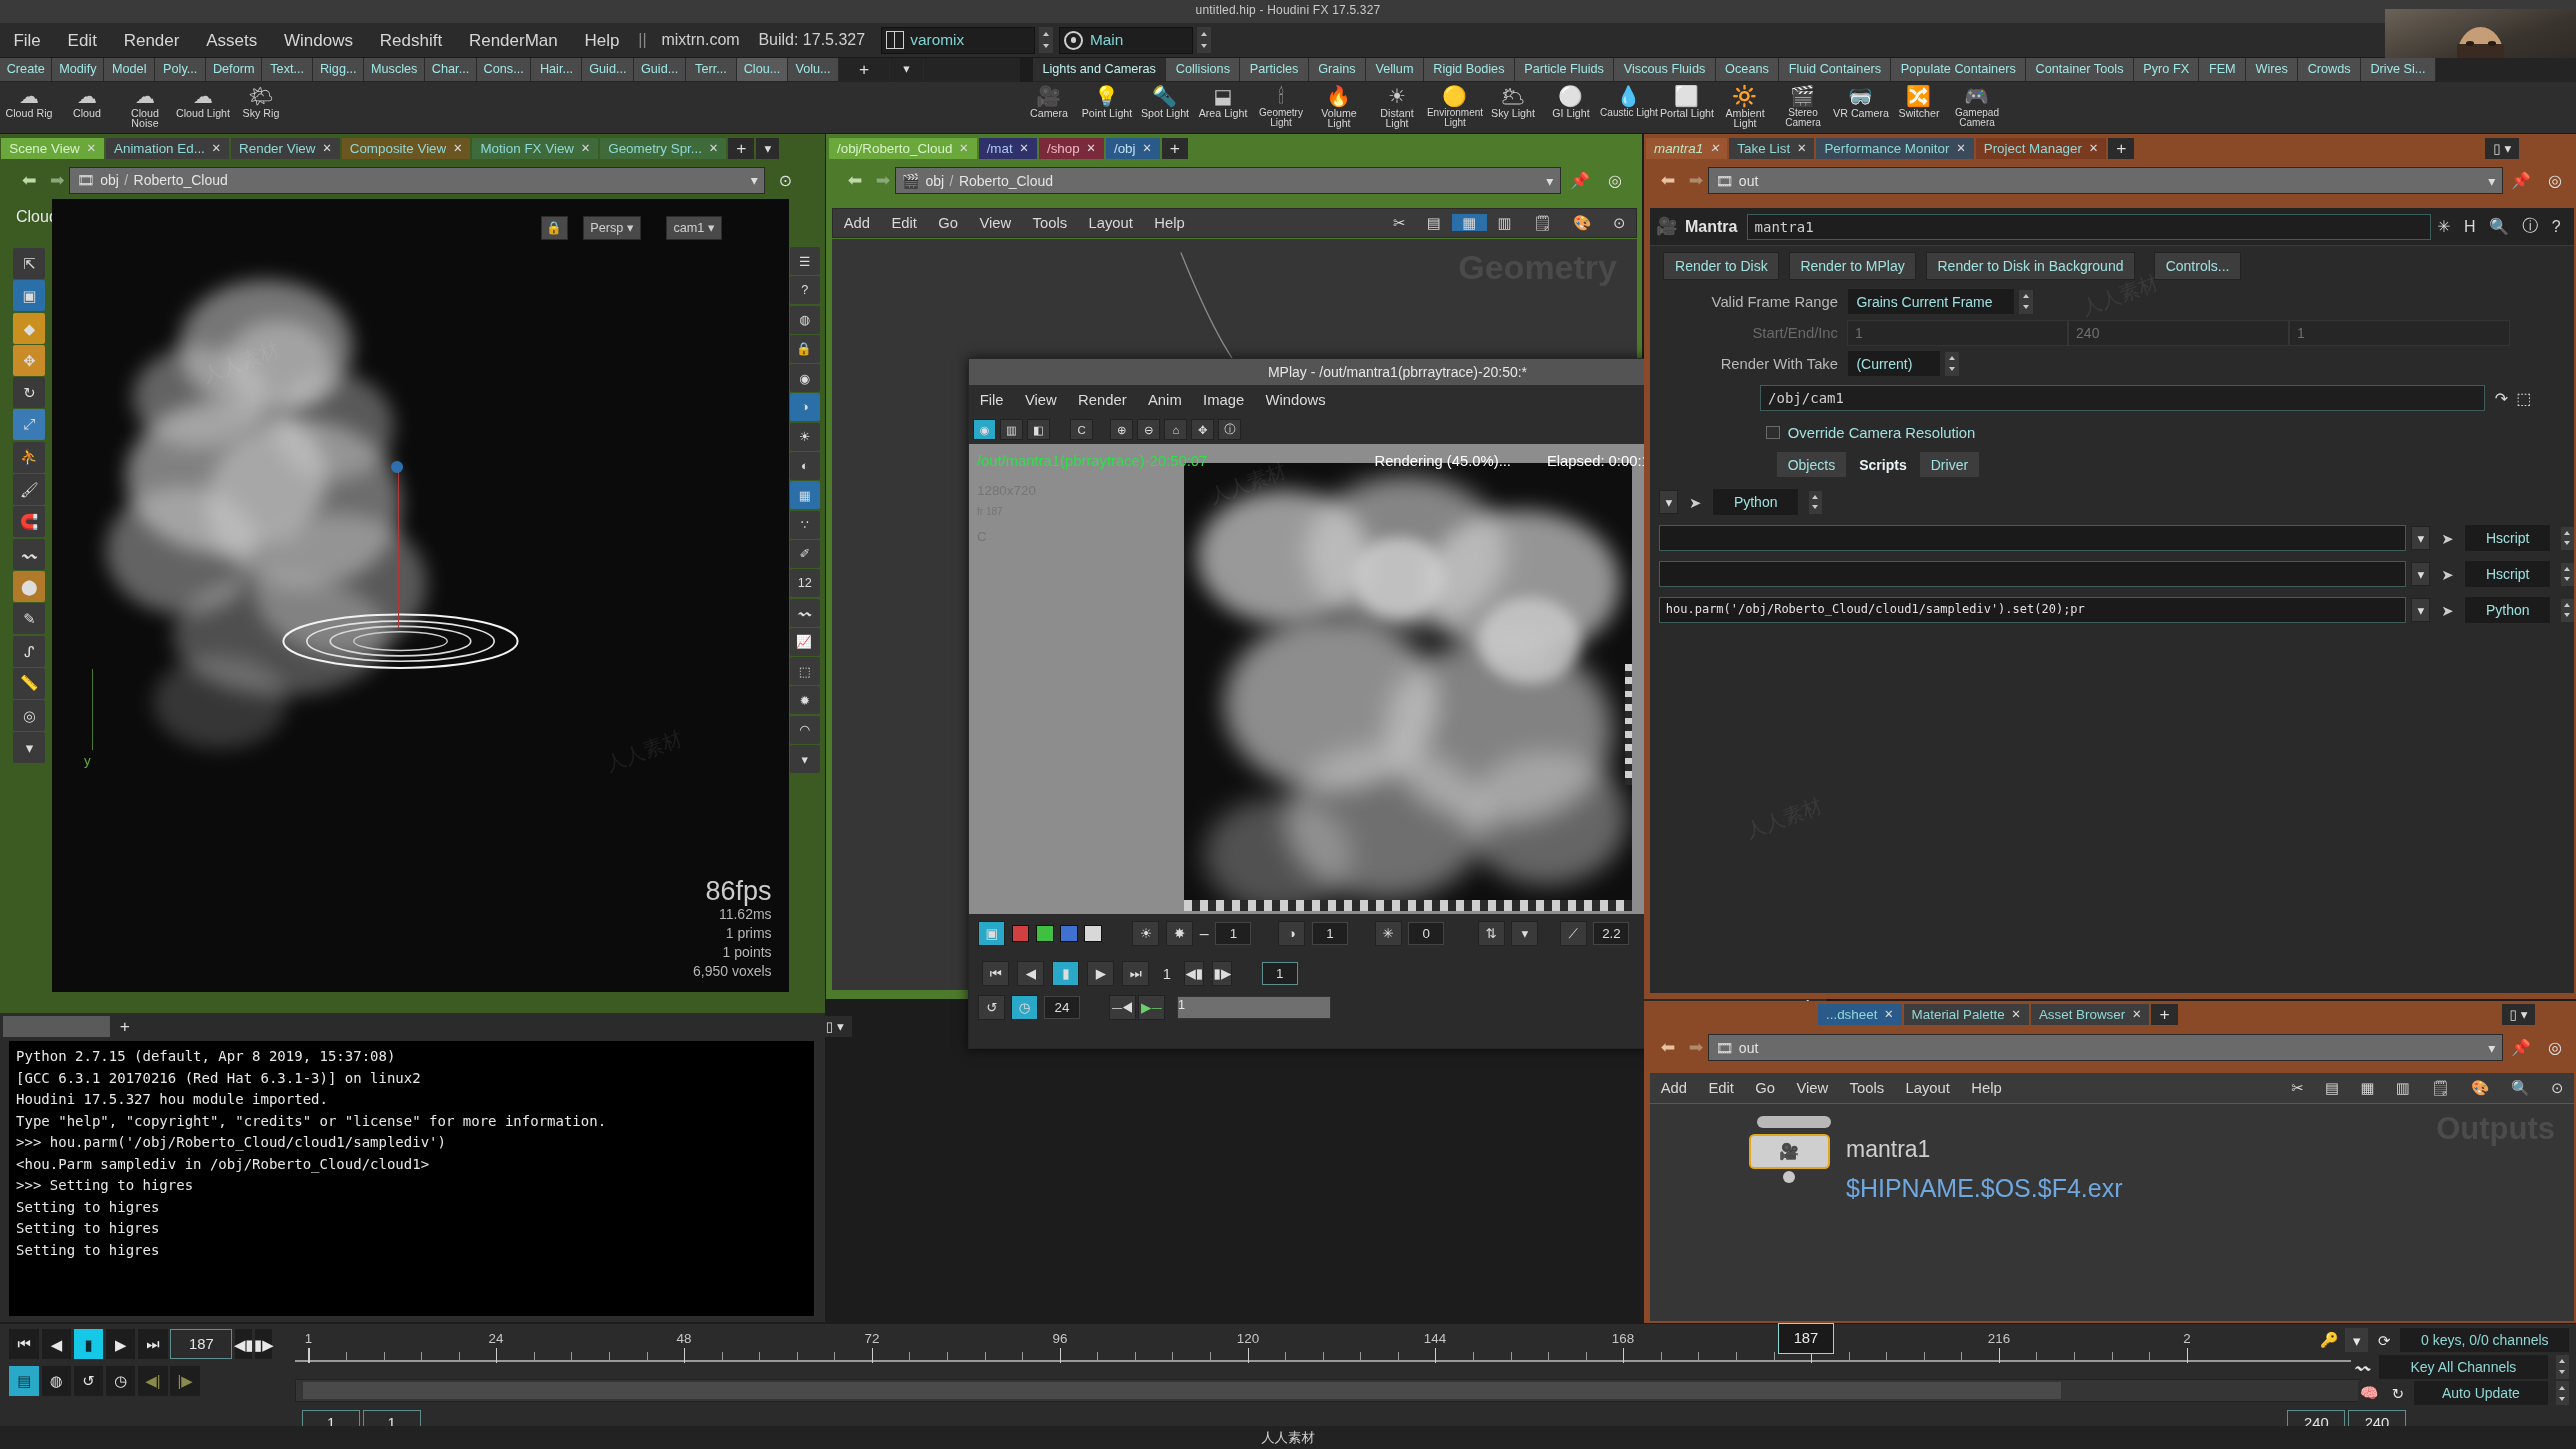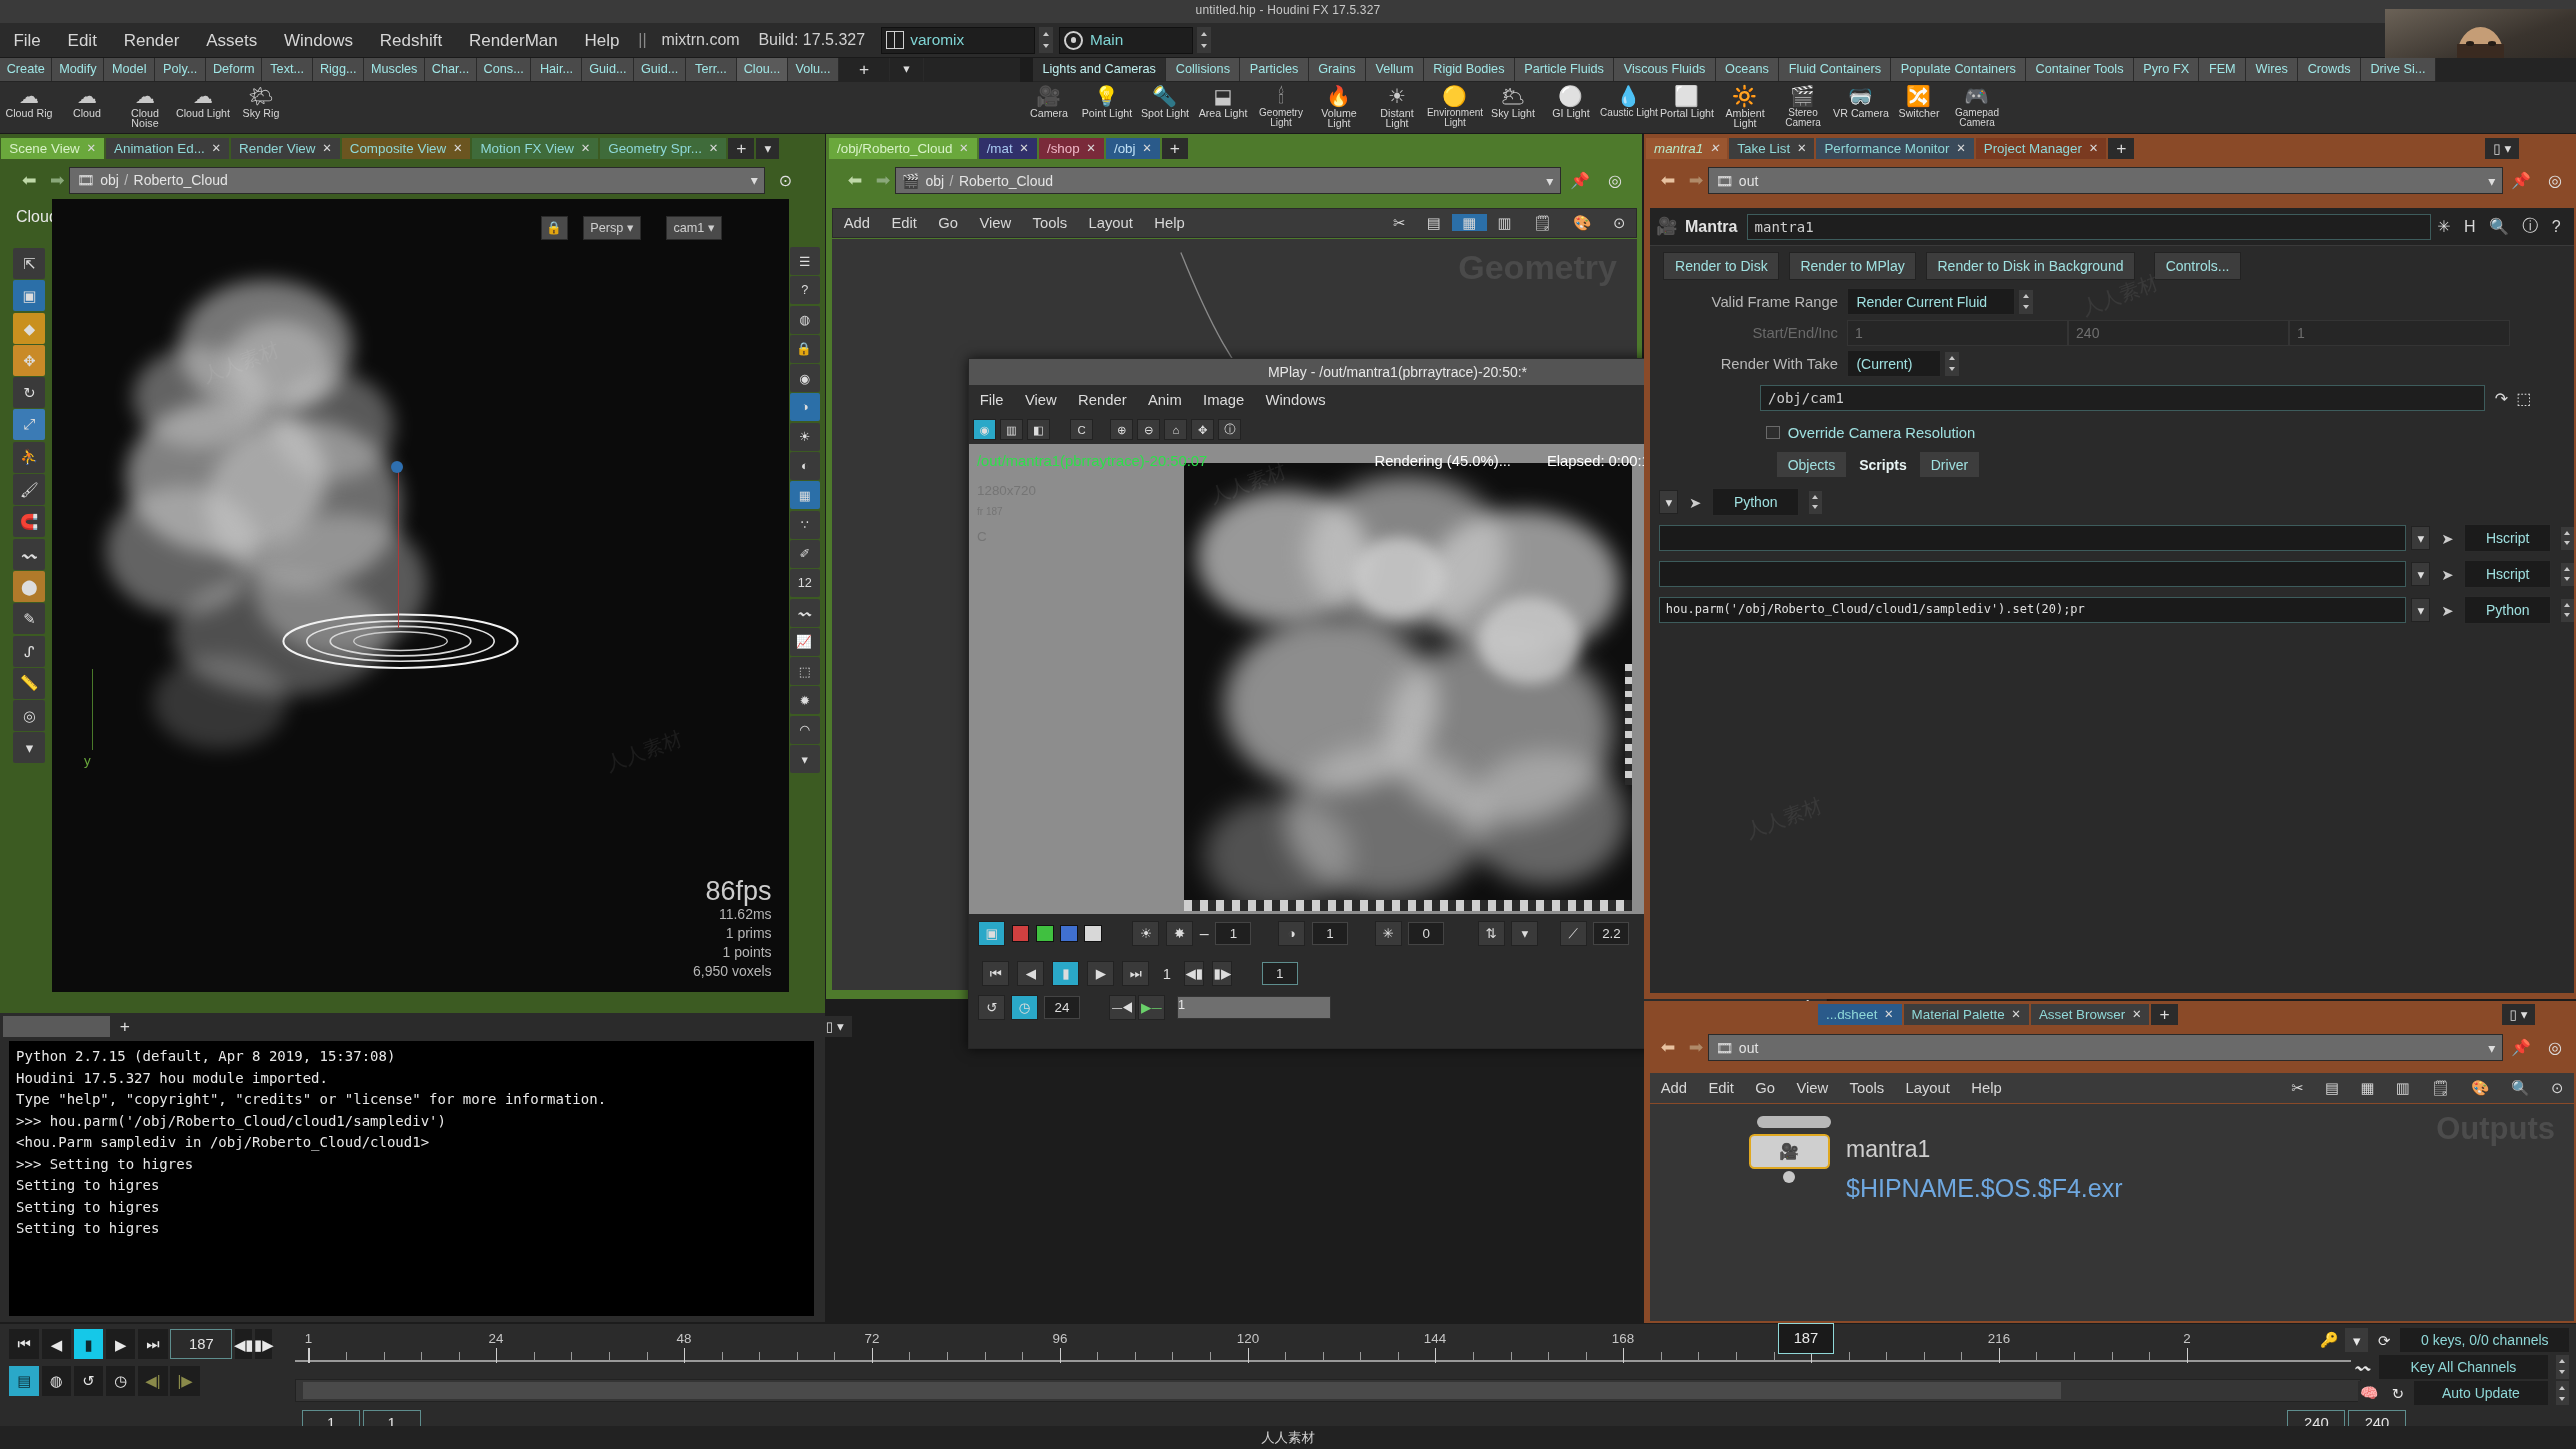--- a/index.html
+++ b/index.html
@@ -473,20 +473,21 @@
 </div>
 
 <div class="abs" id="pyshell"></div>
 <div class="abs tabstrip" id="pytabs">
   <div class="ptab" style="background:#5a5a5a;color:#dedede;min-width:107px"></div>
   <div class="ptab" style="background:#2b2b2b;color:#ddd;font-size:17.4px">+</div>
   <div class="ptab" style="background:#2b2b2b;color:#ddd;margin-left:678px">▯ ▾</div>
 </div>
 <div class="abs" id="pyconsole">
   <div>Python 2.7.15 (default, Apr  8 2019, 15:37:08)</div>
+  <div>[GCC 6.3.1 20170216 (Red Hat 6.3.1-3)] on linux2</div>
   <div>Houdini 17.5.327 hou module imported.</div>
   <div>Type "help", "copyright", "credits" or "license" for more information.</div>
   <div>&gt;&gt;&gt; hou.parm('/obj/Roberto_Cloud/cloud1/samplediv')</div>
   <div>&lt;hou.Parm samplediv in /obj/Roberto_Cloud/cloud1&gt;</div>
   <div>&gt;&gt;&gt; Setting to higres</div>
   <div>Setting to higres</div>
   <div>Setting to higres</div>
   <div>Setting to higres</div>
 </div>
 
@@ -769,21 +770,21 @@
 
   <div class="parmrow" style="height:40px;gap:9.4px;padding-left:13.4px">
     <div class="btn">Render to Disk</div>
     <div class="btn">Render to MPlay</div>
     <div class="btn">Render to Disk in Background</div>
     <div class="btn" style="margin-left:9.4px">Controls...</div>
   </div>
 
   <div class="parmrow">
     <span class="plabel" style="width:188px">Valid Frame Range</span>
-    <span class="menufield" style="width:168px">Render Current Fluid</span>
+    <span class="menufield" style="width:168px">Grains Current Frame</span>
     <span class="spin" style="height:24px"></span>
   </div>
 
   <div class="parmrow">
     <span class="plabel" style="width:188px;color:#6a6a6a">Start/End/Inc</span>
     <span class="fieldgray" style="width:221px">1</span>
     <span class="fieldgray" style="width:221px">240</span>
     <span class="fieldgray" style="width:221px">1</span>
   </div>
 

